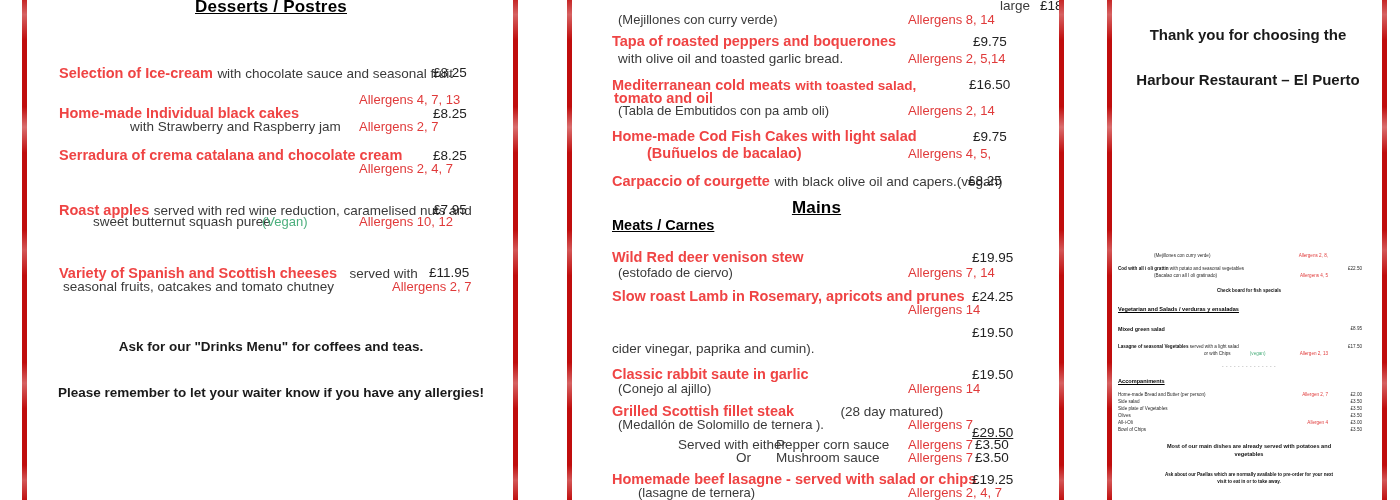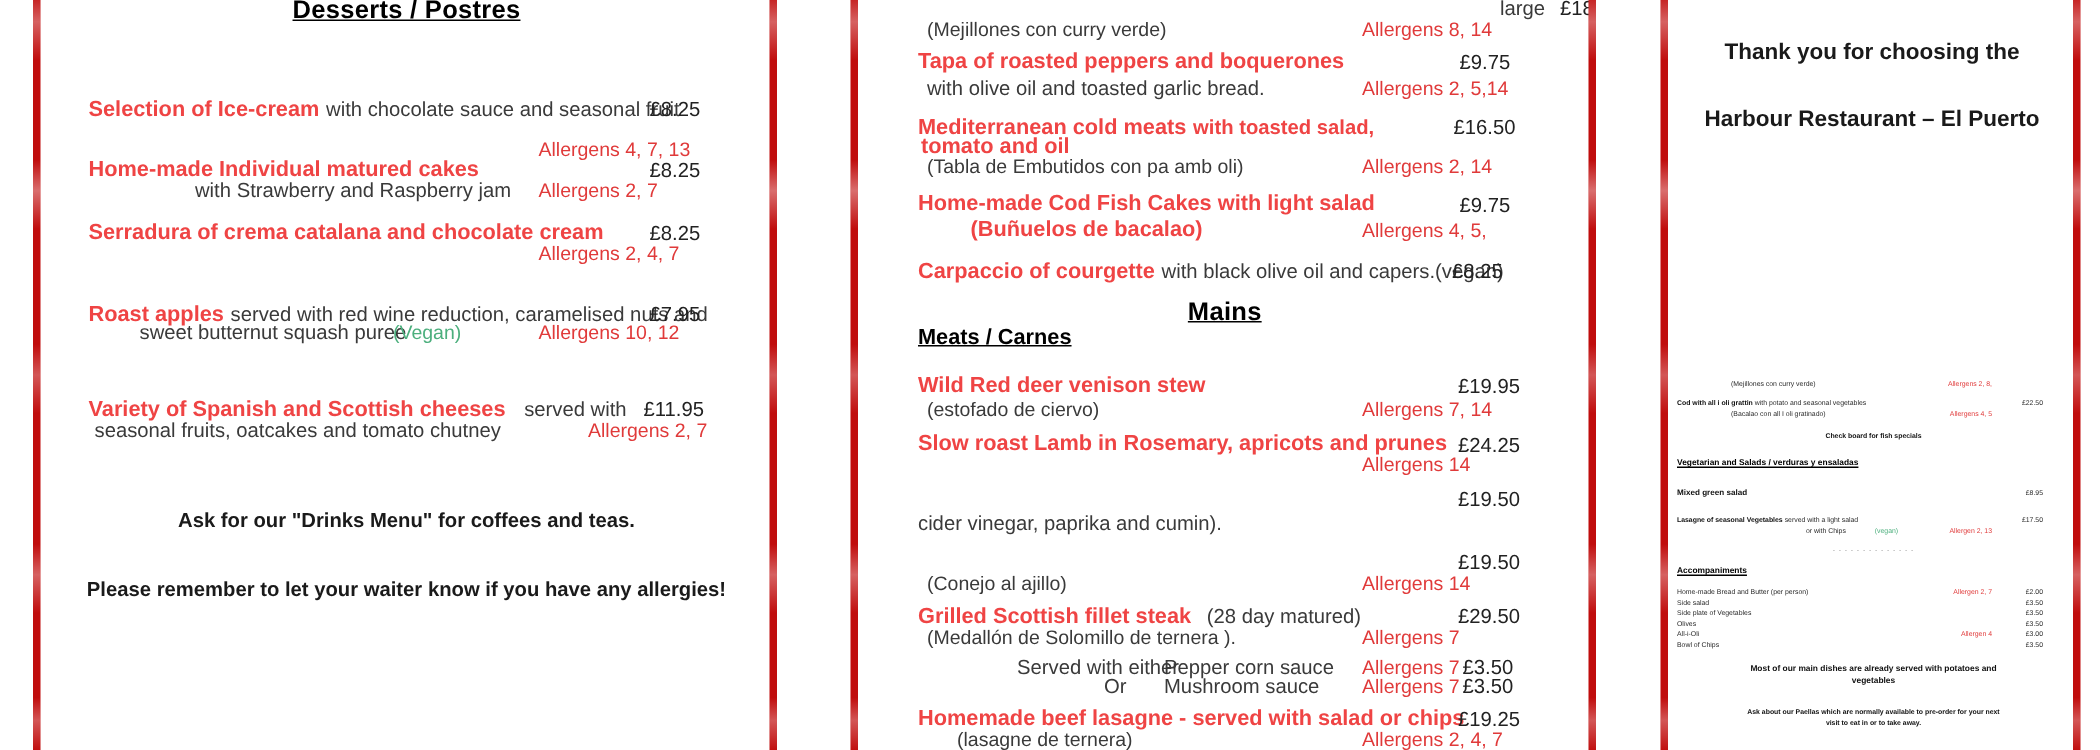--- a/index.html
+++ b/index.html
@@ -71,21 +71,21 @@
 
     <div class="abs sect-h" style="left:0;right:0;top:-3px;">Desserts / Postres</div>
 
     <div class="abs" style="left:34px;top:64px;">
       <span class="nm">Selection of Ice-cream</span>
       <span class="ds">with chocolate sauce and seasonal fruit</span>
     </div>
     <div class="abs pr" style="left:408px;top:65px;">£8.25</div>
     <div class="abs al" style="left:334px;top:92px;">Allergens 4, 7, 13</div>
 
-    <div class="abs nm" style="left:34px;top:105px;">Home-made Individual matured cakes</div>
+    <div class="abs nm" style="left:34px;top:105px;">Home-made Individual black cakes</div>
     <div class="abs pr" style="left:408px;top:106px;">£8.25</div>
     <div class="abs ds" style="left:105px;top:119px;">with Strawberry and Raspberry jam</div>
     <div class="abs al" style="left:334px;top:119px;">Allergens 2, 7</div>
 
     <div class="abs nm" style="left:34px;top:147px;">Serradura of crema catalana and chocolate  cream</div>
     <div class="abs pr" style="left:408px;top:148px;">£8.25</div>
     <div class="abs al" style="left:334px;top:161px;">Allergens 2, 4, 7</div>
 
     <div class="abs" style="left:34px;top:201px;">
       <span class="nm">Roast apples</span>
@@ -148,29 +148,30 @@
     <div class="abs es" style="left:48px;top:265px;">(estofado de ciervo)</div>
     <div class="abs al" style="left:338px;top:265px;">Allergens 7, 14</div>
 
     <div class="abs nm" style="left:42px;top:288px;">Slow roast Lamb in Rosemary, apricots and prunes</div>
     <div class="abs pr" style="left:402px;top:289px;">£24.25</div>
     <div class="abs al" style="left:338px;top:302px;">Allergens 14</div>
 
     <div class="abs pr" style="left:402px;top:325px;">£19.50</div>
     <div class="abs ds" style="left:42px;top:341px;">cider vinegar, paprika and cumin).</div>
 
+    <div class="abs nm" style="left:42px;top:366px;">Classic rabbit saute in garlic</div>
     <div class="abs pr" style="left:402px;top:367px;">£19.50</div>
     <div class="abs es" style="left:48px;top:381px;">(Conejo al ajillo)</div>
     <div class="abs al" style="left:338px;top:381px;">Allergens 14</div>
 
     <div class="abs" style="left:42px;top:402px;">
       <span class="nm">Grilled Scottish fillet steak</span>
-      <span class="ds" style="padding-left:6px;">(28 day matured)</span>
-    </div>
-    <div class="abs pr" style="left:402px;top:403px;">£29.50</div>
+      <span class="ds" style="padding-left:6px;margin-left:36px;">(28 day matured)</span>
+    </div>
+    <div class="abs pr" style="left:402px;top:425px;text-decoration:underline;">£29.50</div>
     <div class="abs es" style="left:48px;top:417px;">(Medallón de Solomillo de ternera ).</div>
     <div class="abs al" style="left:338px;top:417px;">Allergens 7</div>
 
     <div class="abs ds" style="left:108px;top:437px;">Served with either</div>
     <div class="abs ds" style="left:206px;top:437px;">Pepper corn sauce</div>
     <div class="abs al" style="left:338px;top:437px;">Allergens 7</div>
     <div class="abs pr" style="left:405px;top:437px;">£3.50</div>
 
     <div class="abs ds" style="left:166px;top:450px;">Or</div>
     <div class="abs ds" style="left:206px;top:450px;">Mushroom sauce</div>

